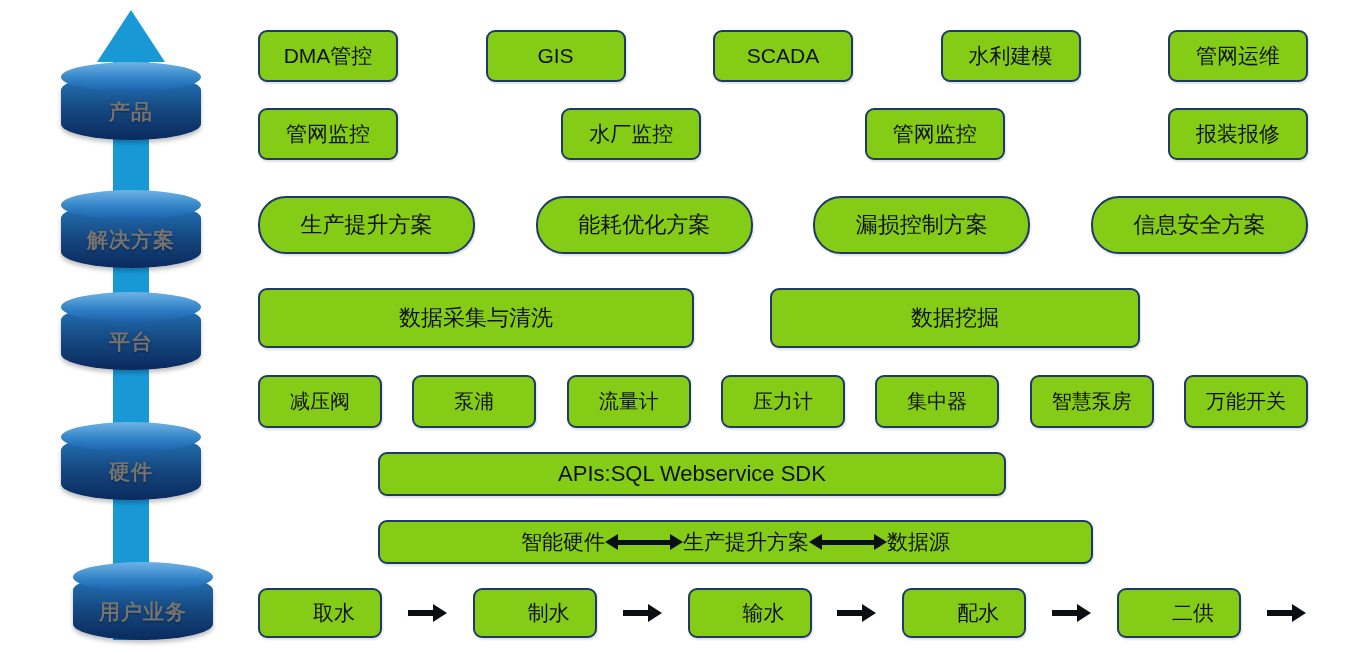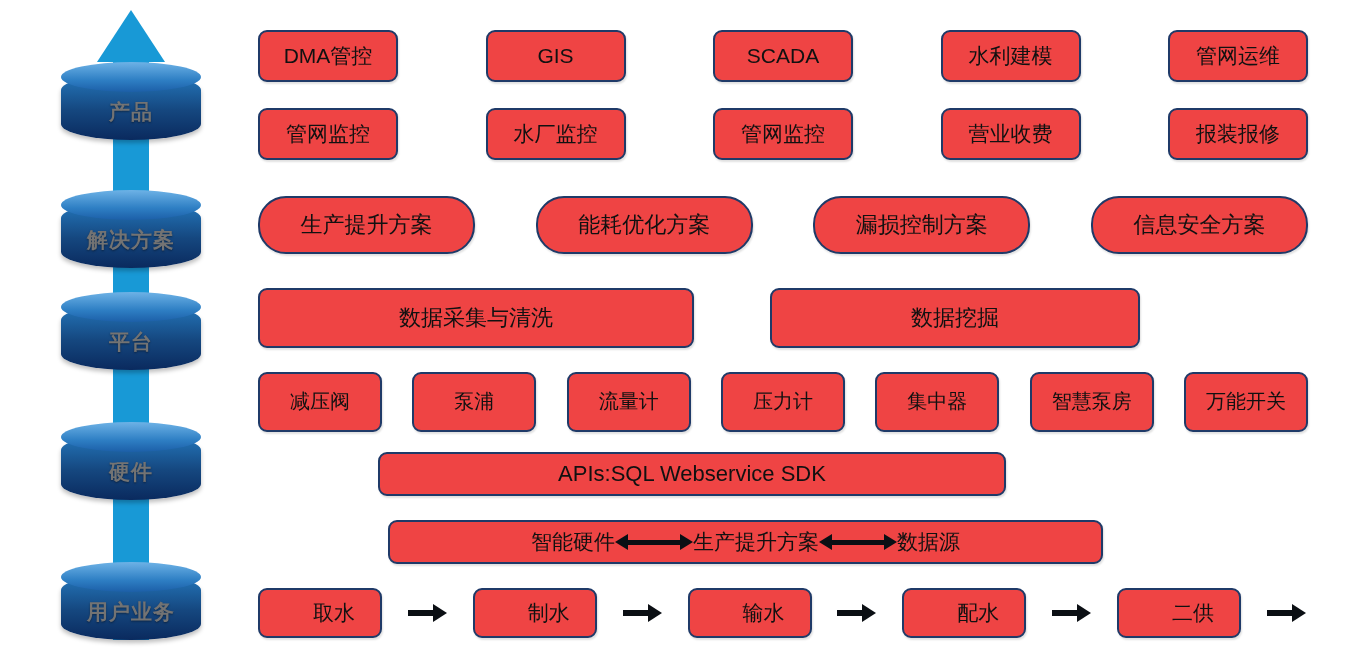--- a/index.html
+++ b/index.html
@@ -61,25 +61,25 @@
     color:#737373;
     font-weight:bold;
     font-size:21px;
     letter-spacing:1px;
     text-shadow:0 1px 2px rgba(0,0,0,0.4);
   }
   .cyl-1 { top:62px; }
   .cyl-2 { top:190px; }
   .cyl-3 { top:292px; }
   .cyl-4 { top:422px; }
-  .cyl-5 { top:562px; }
+  .cyl-5 { top:562px;margin-left:12px; }
 
   
   .box {
-    background:#ef4444;
+    background:#84cc16;
     border:2px solid #1f3a68;
     border-radius:9px;
     display:flex; align-items:center; justify-content:center;
     font-size:21px;
     color:#111111;
     box-shadow:1px 2px 2px rgba(0,0,0,0.12);
     white-space:nowrap;
   }
   .row {
     position:absolute;
@@ -92,26 +92,26 @@
   .row2 { top:108px; }
   .row1 .box, .row2 .box { width:140px; height:52px; }
 
   .row3 { left:258px; top:196px; width:1050px; height:58px; }
   .row3 .box { width:217px; height:58px; font-size:22px;border-radius:28px; }
 
   .box-platform-a { position:absolute; left:258px; top:288px; width:436px; height:60px; font-size:22px; }
   .box-platform-b { position:absolute; left:770px; top:288px; width:370px; height:60px; font-size:22px; }
 
   .row5 { left:258px; top:375px; width:1050px; height:53px; }
-  .row5 .box { width:124px; height:60px; font-size:20px; }
+  .row5 .box { width:124px; height:53px; font-size:20px; }
 
   .box-api { position:absolute; left:378px; top:452px; width:628px; height:44px; font-size:22px; }
 
   .box-dataflow {
-    position:absolute; left:388px; top:520px; width:715px; height:44px;
+    position:absolute; left:378px; top:520px; width:715px; height:44px;
     font-size:21px;
     display:flex; align-items:center; justify-content:center;
     gap:4px;
   }
 
   .row8 { left:258px; top:588px; width:1048px; height:50px; }
   .row8 .box { width:124px; height:50px;padding-left:28px; }
 
   
   .dbl-arrow {
@@ -186,21 +186,20 @@
     <div class="box">GIS</div>
     <div class="box">SCADA</div>
     <div class="box">水利建模</div>
     <div class="box">管网运维</div>
   </div>
 
   <div class="row row2">
     <div class="box">管网监控</div>
     <div class="box">水厂监控</div>
     <div class="box">管网监控</div>
-    <div class="box">营业收费</div>
     <div class="box">报装报修</div>
   </div>
 
   <div class="row row3">
     <div class="box">生产提升方案</div>
     <div class="box">能耗优化方案</div>
     <div class="box">漏损控制方案</div>
     <div class="box">信息安全方案</div>
   </div>
 

